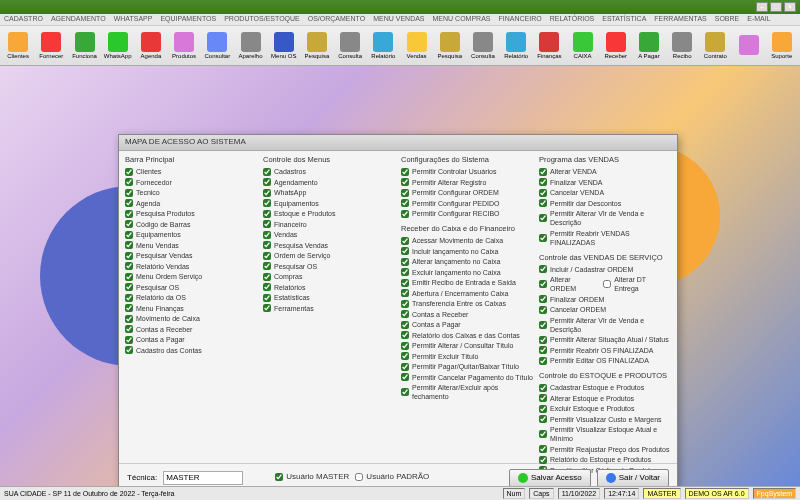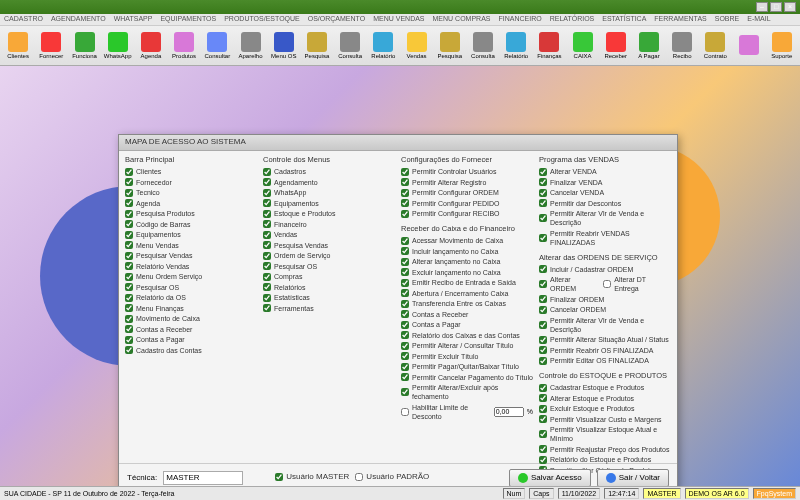--- a/index.html
+++ b/index.html
@@ -293,21 +293,21 @@
           <div class="chk">
             <input type="checkbox" checked="" style="">
             <label>Estatísticas</label>
           </div>
           <div class="chk">
             <input type="checkbox" checked="" style="">
             <label>Ferramentas</label>
           </div>
         </div>
       <div class="col" id="c3">
-          <div class="colh">Configurações do Fornecer</div>
+          <div class="colh">Configurações do Sistema</div>
           <div class="chk">
             <input type="checkbox" checked="" style="">
             <label>Permitir Controlar Usuários</label>
           </div>
           <div class="chk">
             <input type="checkbox" checked="" style="">
             <label>Permitir Alterar Registro</label>
           </div>
           <div class="chk">
             <input type="checkbox" checked="" style="">
@@ -376,21 +376,20 @@
             <label>Permitir Pagar/Quitar/Baixar Título</label>
           </div>
           <div class="chk">
             <input type="checkbox" checked="" style="">
             <label>Permitir Cancelar Pagamento do Título</label>
           </div>
           <div class="chk">
             <input type="checkbox" checked="" style="">
             <label>Permitir Alterar/Excluir após fechamento</label>
           </div>
-          <div class="chk"><input type="checkbox" style=""><label>Habilitar Limite de Desconto</label> <input type="text" class="mini" value="0,00" style="width: 30px; height: 10px; font-size: 7px;"> %</div>
         </div>
       <div class="col" id="c4">
           <div class="colh">Programa das VENDAS</div>
           <div class="chk">
             <input type="checkbox" checked="" style="">
             <label>Alterar VENDA</label>
           </div>
           <div class="chk">
             <input type="checkbox" checked="" style="">
             <label>Finalizar VENDA</label>
@@ -405,21 +404,21 @@
           </div>
           <div class="chk">
             <input type="checkbox" checked="" style="">
             <label>Permitir Alterar Vlr de Venda e Descrição</label>
           </div>
           <div class="chk">
             <input type="checkbox" checked="" style="">
             <label>Permitir Reabrir VENDAS FINALIZADAS</label>
           </div>
           <div class="sect"></div>
-          <div class="colh">Alterar das ORDENS DE SERVIÇO</div>
+          <div class="colh">Controle das VENDAS DE SERVIÇO</div>
           <div class="chk">
             <input type="checkbox" checked="" style="">
             <label>Incluir / Cadastrar ORDEM</label>
           </div>
           <div style="display:flex">
             <div class="chk">
               <input type="checkbox" checked="" style="">
               <label>Alterar ORDEM</label>
             </div>
             <span style="width:6px"></span>

